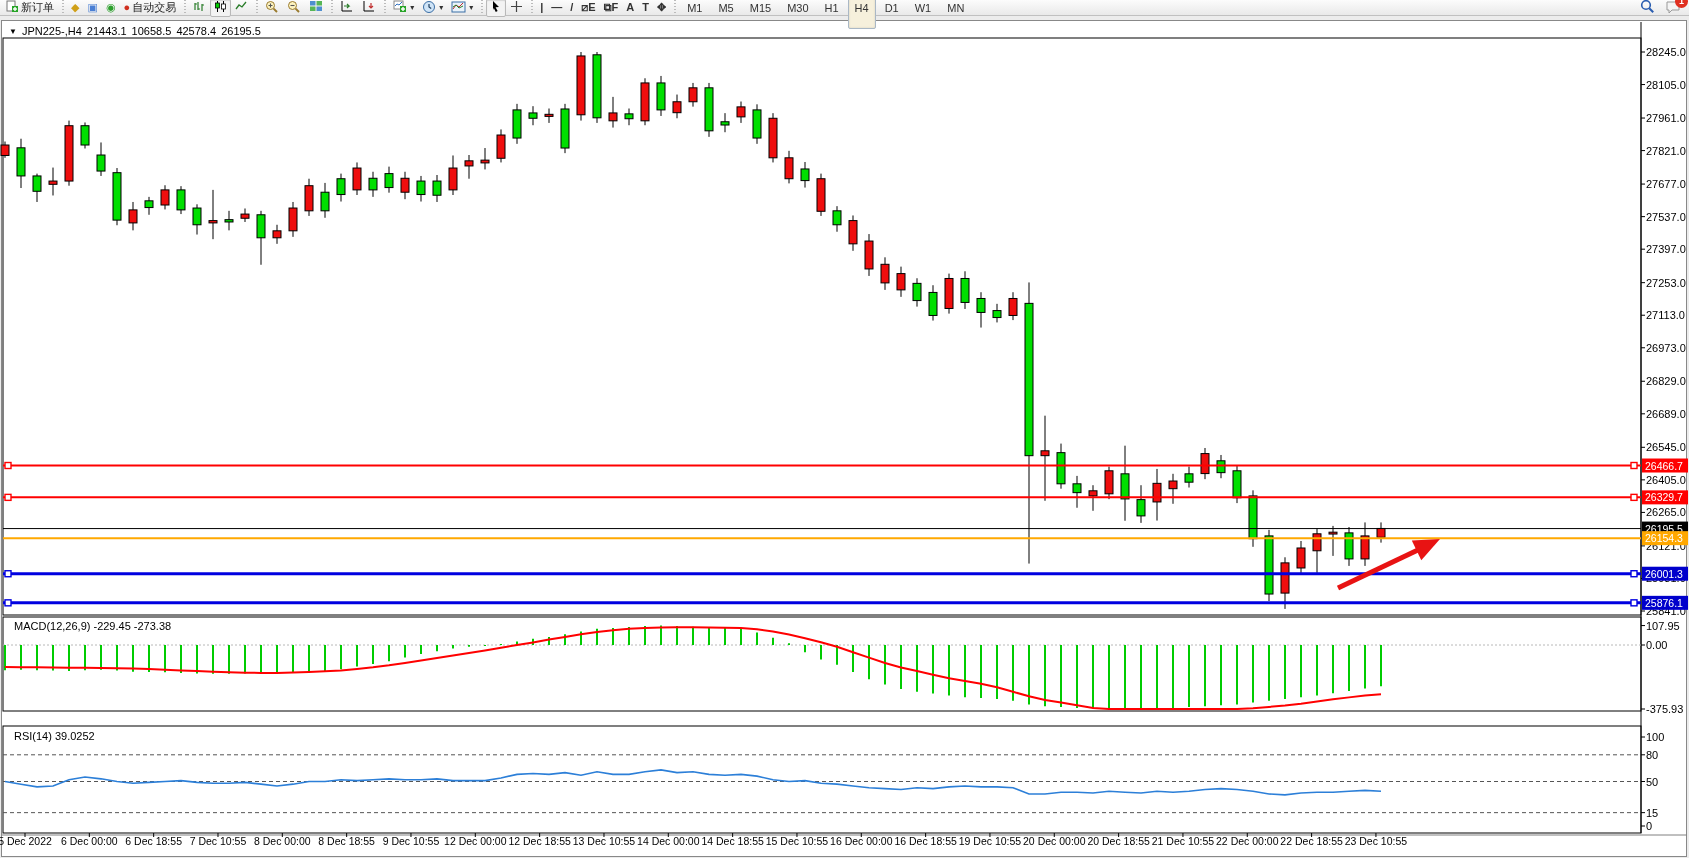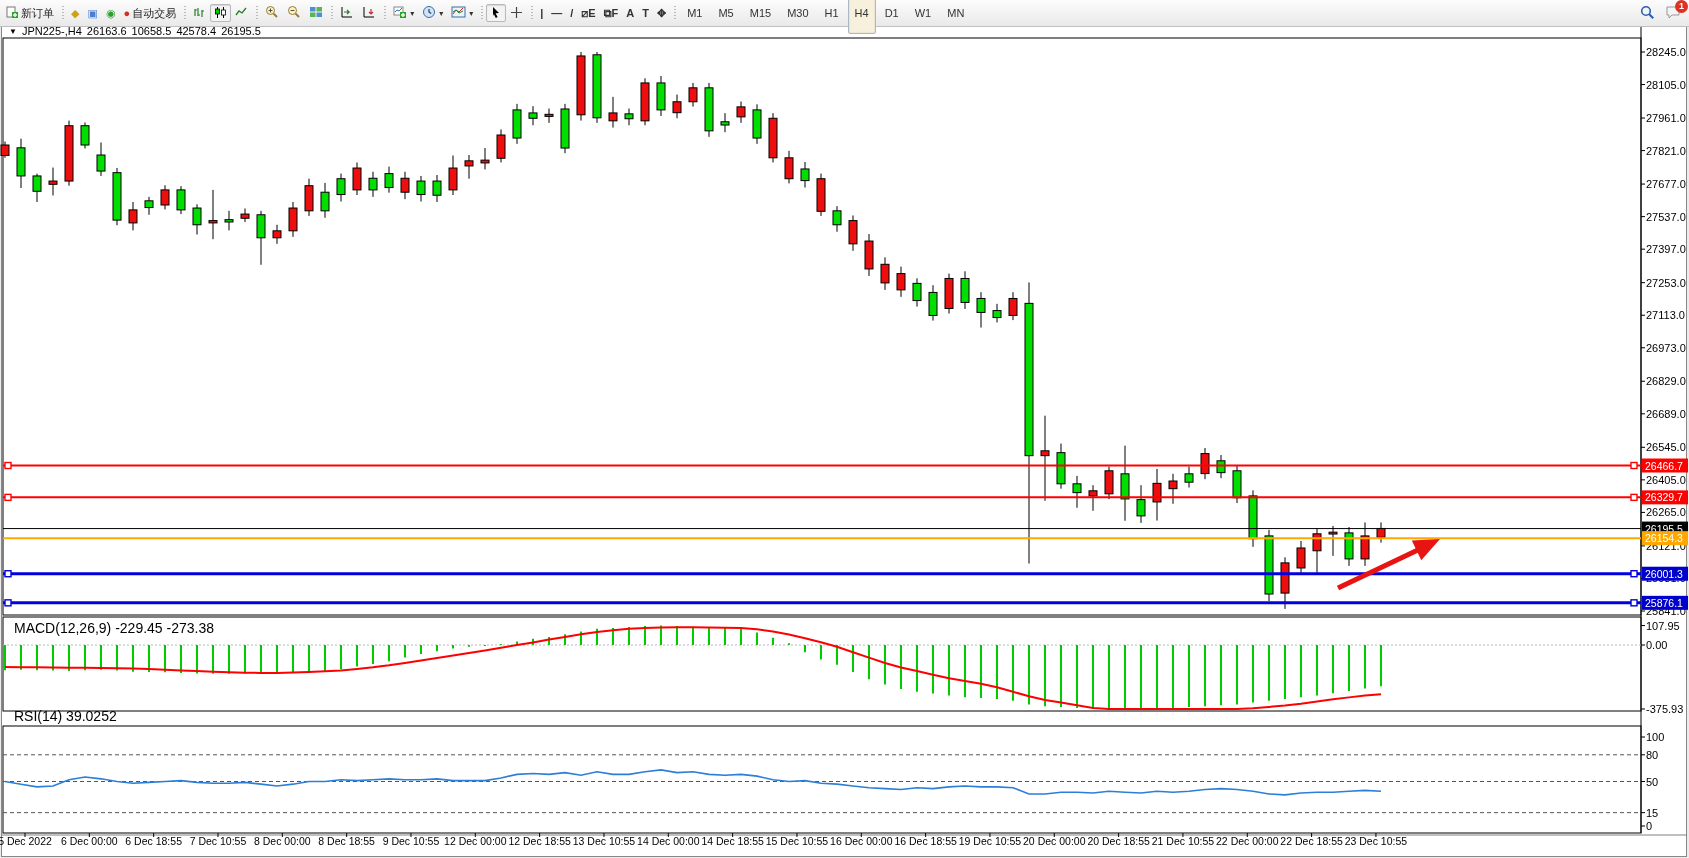--- a/index.html
+++ b/index.html
@@ -1,19 +1,19 @@
 <!DOCTYPE html>
 <html><head>
 <meta charset="utf-8">
 <style>
   html,body{margin:0;padding:0;background:#dcdcdc;}
   .app{position:relative;width:1689px;height:858px;background:#ececec;overflow:hidden;
        font-family:"Liberation Sans",sans-serif;-webkit-font-smoothing:none;}
   
-  .toolbar{position:absolute;left:0;top:0;width:1689px;height:27px;z-index:5;
+  .toolbar{position:absolute;left:0;top:0;width:1689px;height:16px;z-index:5;
     background:linear-gradient(#fcfcfc,#e9e9e9);border-bottom:1px solid #c0c0c0;
     display:flex;align-items:center;font-size:11px;color:#222;padding-left:2px;box-sizing:border-box;}
   .tb-group{display:flex;align-items:center;height:17px;}
   .tb-sep{width:5px;height:15px;margin:0 2px;
     background:repeating-linear-gradient(180deg,#bbb 0 1px,transparent 1px 3px);
     background-size:2px 100%;background-repeat:no-repeat;background-position:center;}
   .tb-btn{display:flex;align-items:center;gap:2px;padding:1px 3px;border:1px solid transparent;
     border-radius:2px;height:14px;cursor:default;white-space:nowrap;}
   .tb-btn.pressed{border-color:#b9b9b9;background:#f3f3f3;box-shadow:inset 0 1px 1px rgba(0,0,0,.12);}
   .glyph{font-size:11px;line-height:11px;}
@@ -24,21 +24,21 @@
   .tb-right{margin-left:auto;display:flex;align-items:center;gap:10px;padding-right:8px;}
   .badge{position:absolute;top:-5px;right:-7px;background:#e03020;color:#fff;border-radius:50%;
     width:13px;height:13px;font-size:9px;line-height:13px;text-align:center;font-weight:bold;}
   .chat-wrap{position:relative;}
   
   .window{position:absolute;left:1px;top:20px;width:1686px;height:837px;background:#fff;
     border:1px solid #888;box-sizing:border-box;}
   .symbol-row{position:absolute;left:9px;top:25px;z-index:4;font-size:11px;color:#000;
     display:flex;align-items:center;gap:5px;}
   .sym-tri{font-size:8px;}
-  .ind-label{position:absolute;z-index:4;font-size:14px;color:#000;}
+  .ind-label{position:absolute;z-index:4;font-size:11px;color:#000;}
   svg#chart-svg{position:absolute;left:0;top:0;z-index:2;}
 </style>
 </head>
 <body>
 
 <div class="app">
 
   <div class="toolbar">
     <div class="tb-group">
       <div class="tb-btn">
@@ -222,28 +222,28 @@
         <span class="badge">1</span>
       </span>
     </div>
   </div>
 
   <div class="window"></div>
 
   <div class="symbol-row">
     <span class="sym-tri">▼</span>
     <span>JPN225-,H4</span>
-    <span>26163.6</span>
+    <span>21443.1</span>
     <span>10658.5</span>
     <span>42578.4</span>
     <span>26195.5</span>
   </div>
 
   <div class="ind-label" style="left:14px;top:620px;">MACD(12,26,9) -229.45 -273.38</div>
-  <div class="ind-label" style="left:14px;top:708px;">RSI(14) 39.0252</div>
+  <div class="ind-label" style="left:14px;top:730px;">RSI(14) 39.0252</div>
 
   <svg id="chart-svg" width="1689" height="858">
       <g>
         <rect x="3" y="38" width="1638" height="577" fill="#ffffff" stroke="#000" stroke-width="1"></rect>
         <rect x="3" y="617" width="1638" height="94" fill="#ffffff" stroke="#000" stroke-width="1"></rect>
         <rect x="3" y="726" width="1638" height="107" fill="#ffffff" stroke="#000" stroke-width="1"></rect>
         <line x1="1641" y1="22" x2="1641" y2="833" stroke="#000"></line>
         <line x1="2" y1="835" x2="1687" y2="835" stroke="#808080"></line>
       </g>
       <g>

